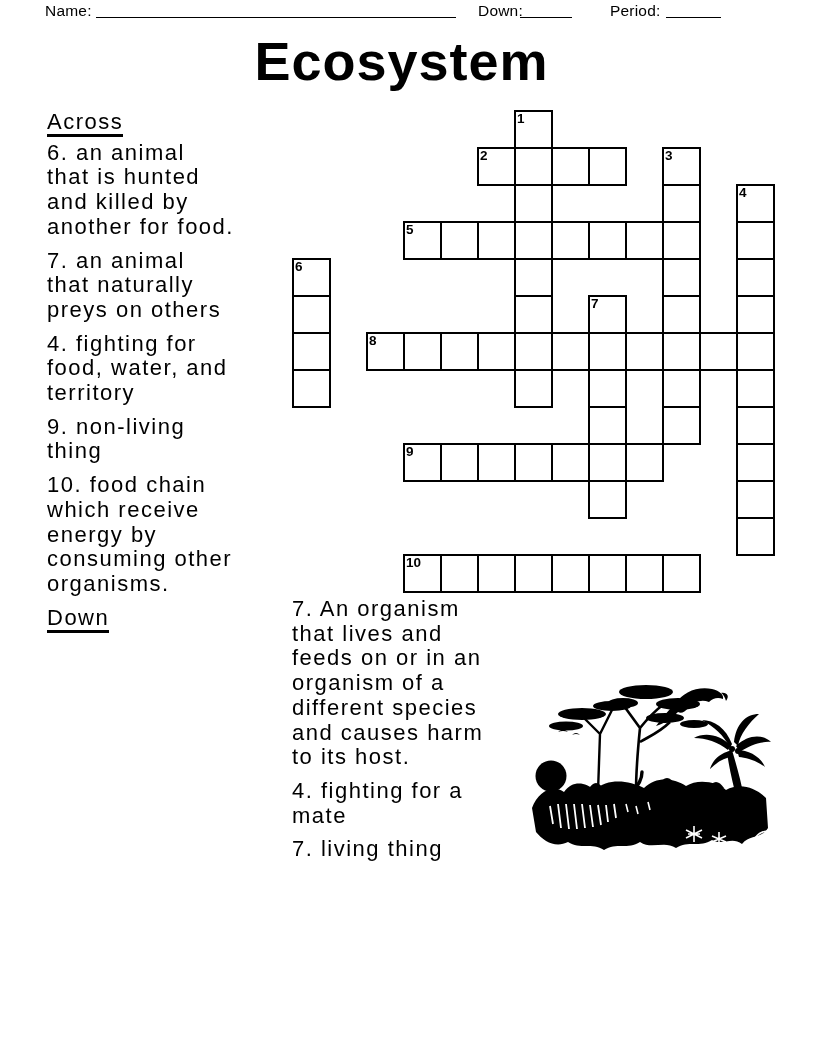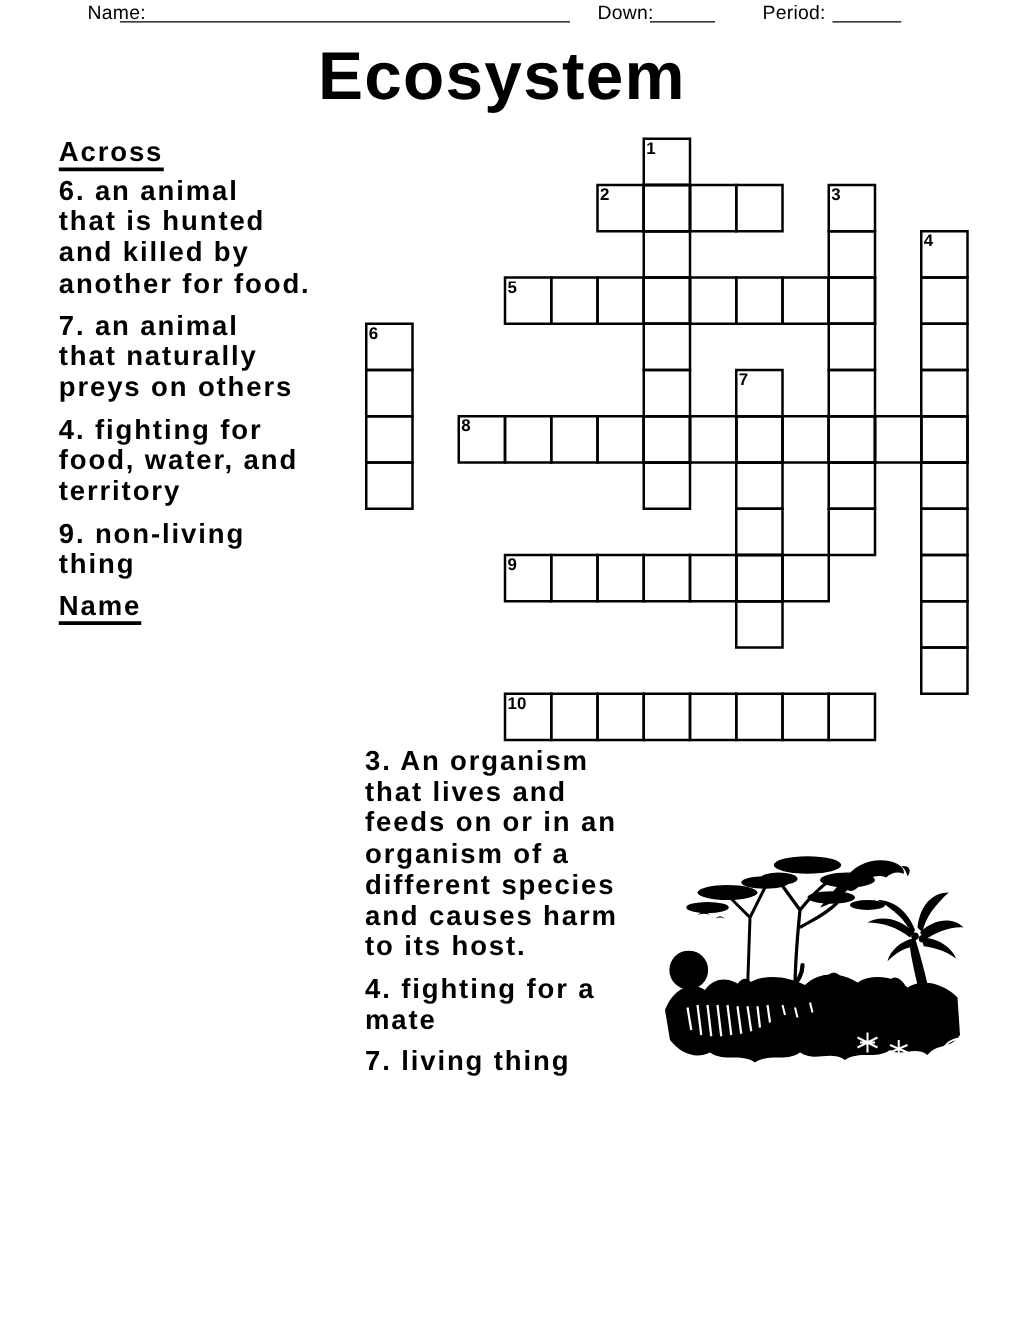--- a/index.html
+++ b/index.html
@@ -4,33 +4,33 @@
 <style>
   html,body { margin:0; padding:0; background:#e8e8e8; }
   .page {
     position:relative; width:816px; height:1056px; margin:0 auto;
     background:#ffffff; color:#000;
     font-family:"Liberation Sans","DejaVu Sans",sans-serif;
     overflow:hidden;
   }
   .hdr-label { position:absolute; top:2px; font-size:15.5px; letter-spacing:0.2px; }
   .hdr-line  { position:absolute; top:0; height:17px; border-bottom:1.7px solid #000; }
-  #name-label   { left:45px;margin-left:25px; }
+  #name-label   { left:45px; }
   #name-line    { left:96px;  width:360px; }
   #date-label   { left:478px; }
   #date-line    { left:520px; width:52px; }
   #period-label { left:610px; }
   #period-line  { left:666px; width:55px; }
 
   .title {
     position:absolute; top:32px; left:0; width:803px; text-align:center;
     font-size:54px; font-weight:bold; letter-spacing:1px; line-height:58px;
   }
 
-  .clue-col { position:absolute; font-weight:bold; font-size:22px;
+  .clue-col { position:absolute; font-weight:normal; font-size:22px;
               line-height:24.7px; letter-spacing:1.5px; }
   #clue-col-left   { left:47px;  top:110px; width:252px; }
   #clue-col-middle { left:292px; top:597px; width:242px; }
   .clue-heading { margin:0 0 6px 0; }
   .clue-heading .u { border-bottom:3px solid #000; padding-bottom:0px; }
   .clue { white-space:pre-line; margin:0 0 9px 0; }
 
   .grid { position:absolute; left:0; top:0; }
   .cell { position:absolute; width:39.4px; height:39.4px; box-sizing:border-box;
           border:2.4px solid #000; background:transparent; }
@@ -60,24 +60,29 @@
 and killed by
 another for food.</div>
       <div class="clue">7. an animal
 that naturally
 preys on others</div>
       <div class="clue">4. fighting for
 food, water, and
 territory</div>
       <div class="clue">9. non-living
 thing</div>
-      <div class="clue-heading"><span class="u">Name</span></div>
+      <div class="clue">10. food chain
+which receive
+energy by
+consuming other
+organisms.</div>
+      <div class="clue-heading"><span class="u">Down</span></div>
     </div>
   <div class="clue-col" id="clue-col-middle">
-      <div class="clue">3. An organism
+      <div class="clue">7. An organism
 that lives and
 feeds on or in an
 organism of a
 different species
 and causes harm
 to its host.</div>
       <div class="clue">4. fighting for a
 mate</div>
       <div class="clue">7. living thing</div>
     </div>

